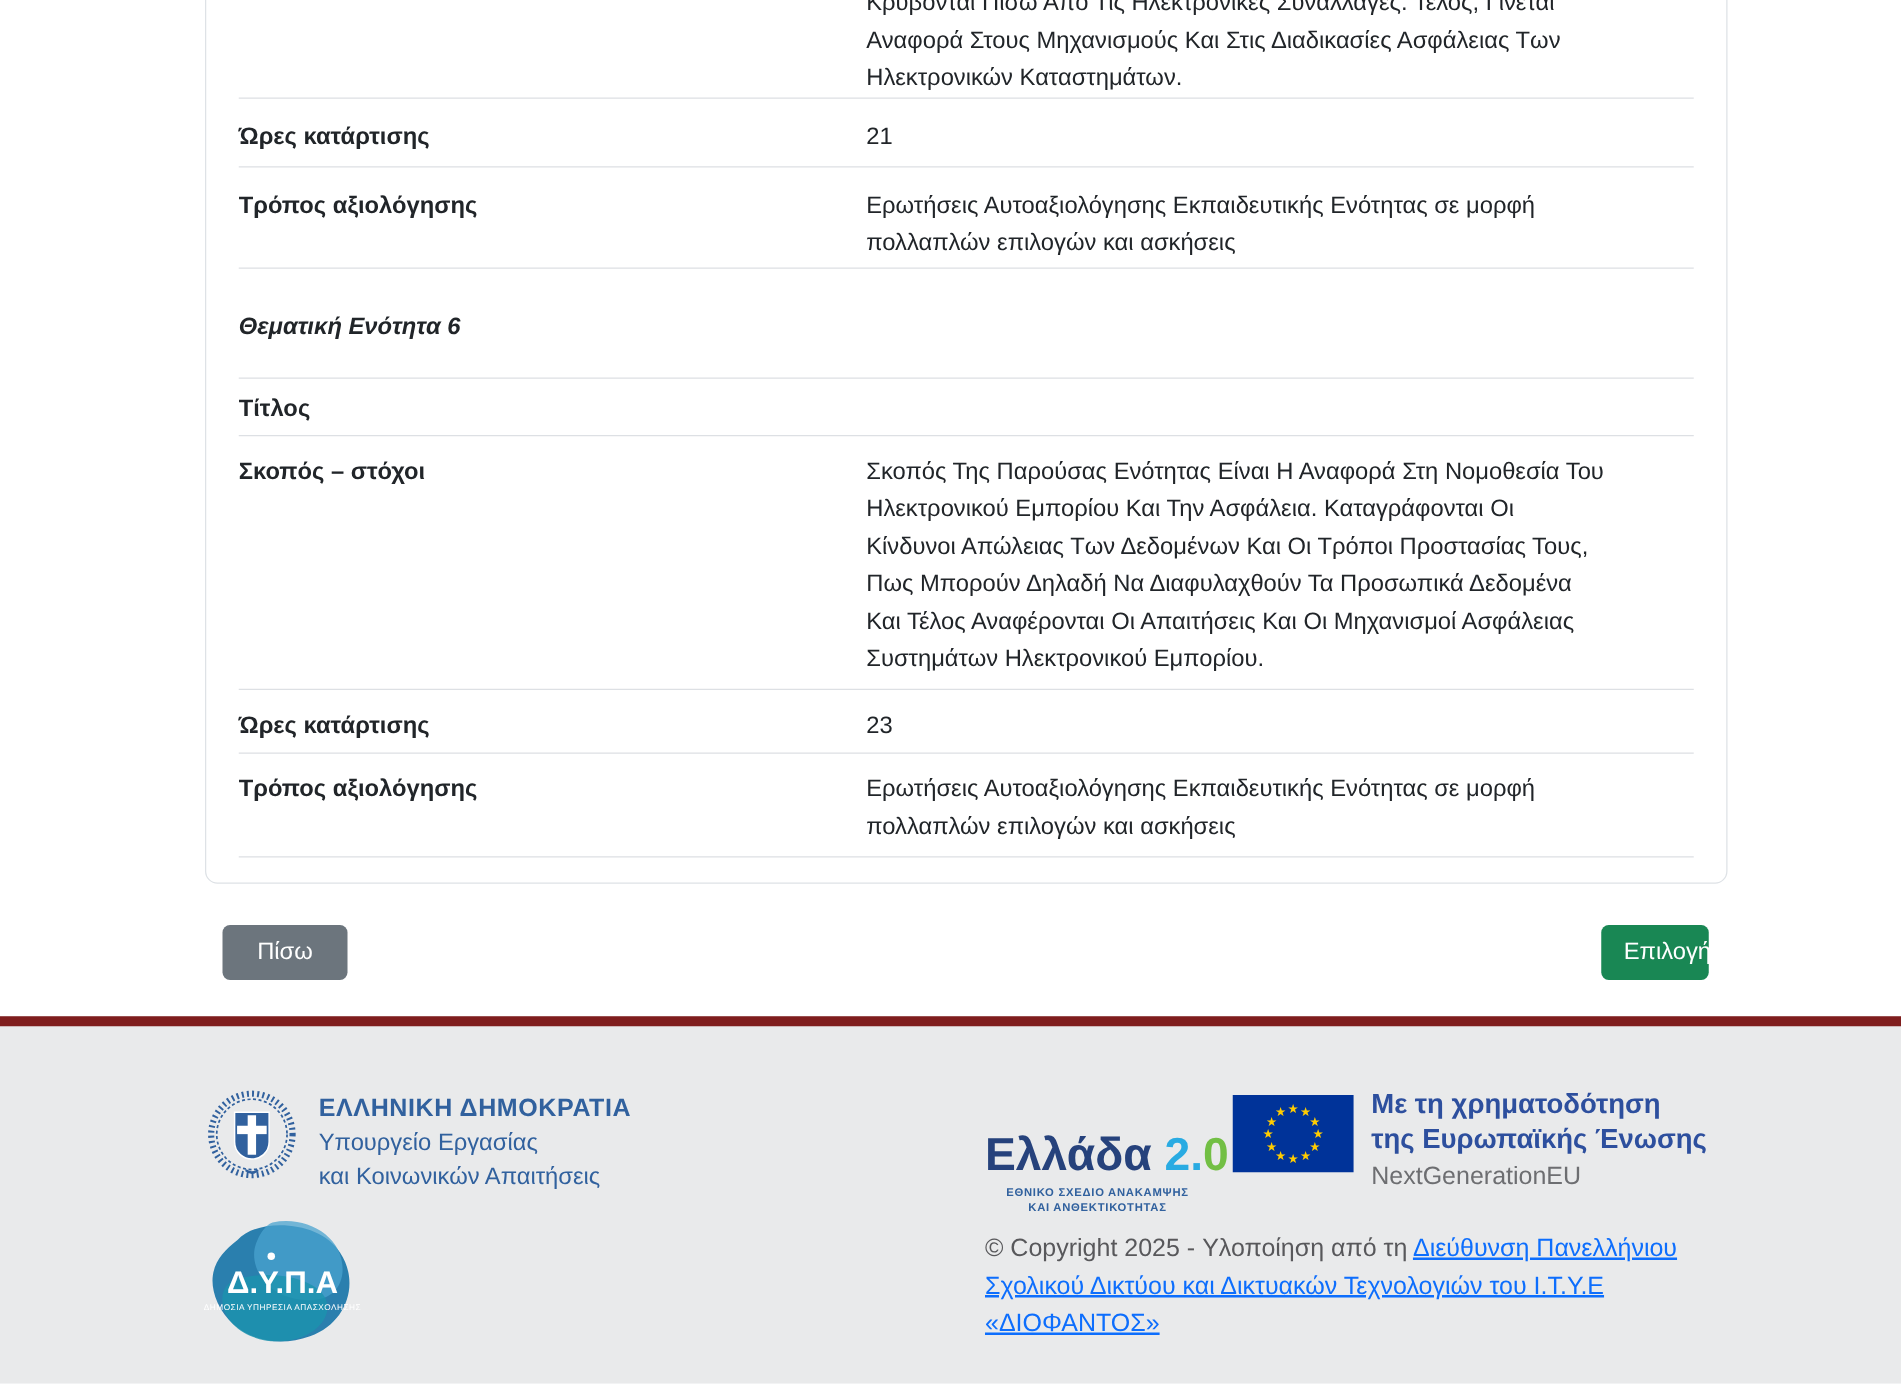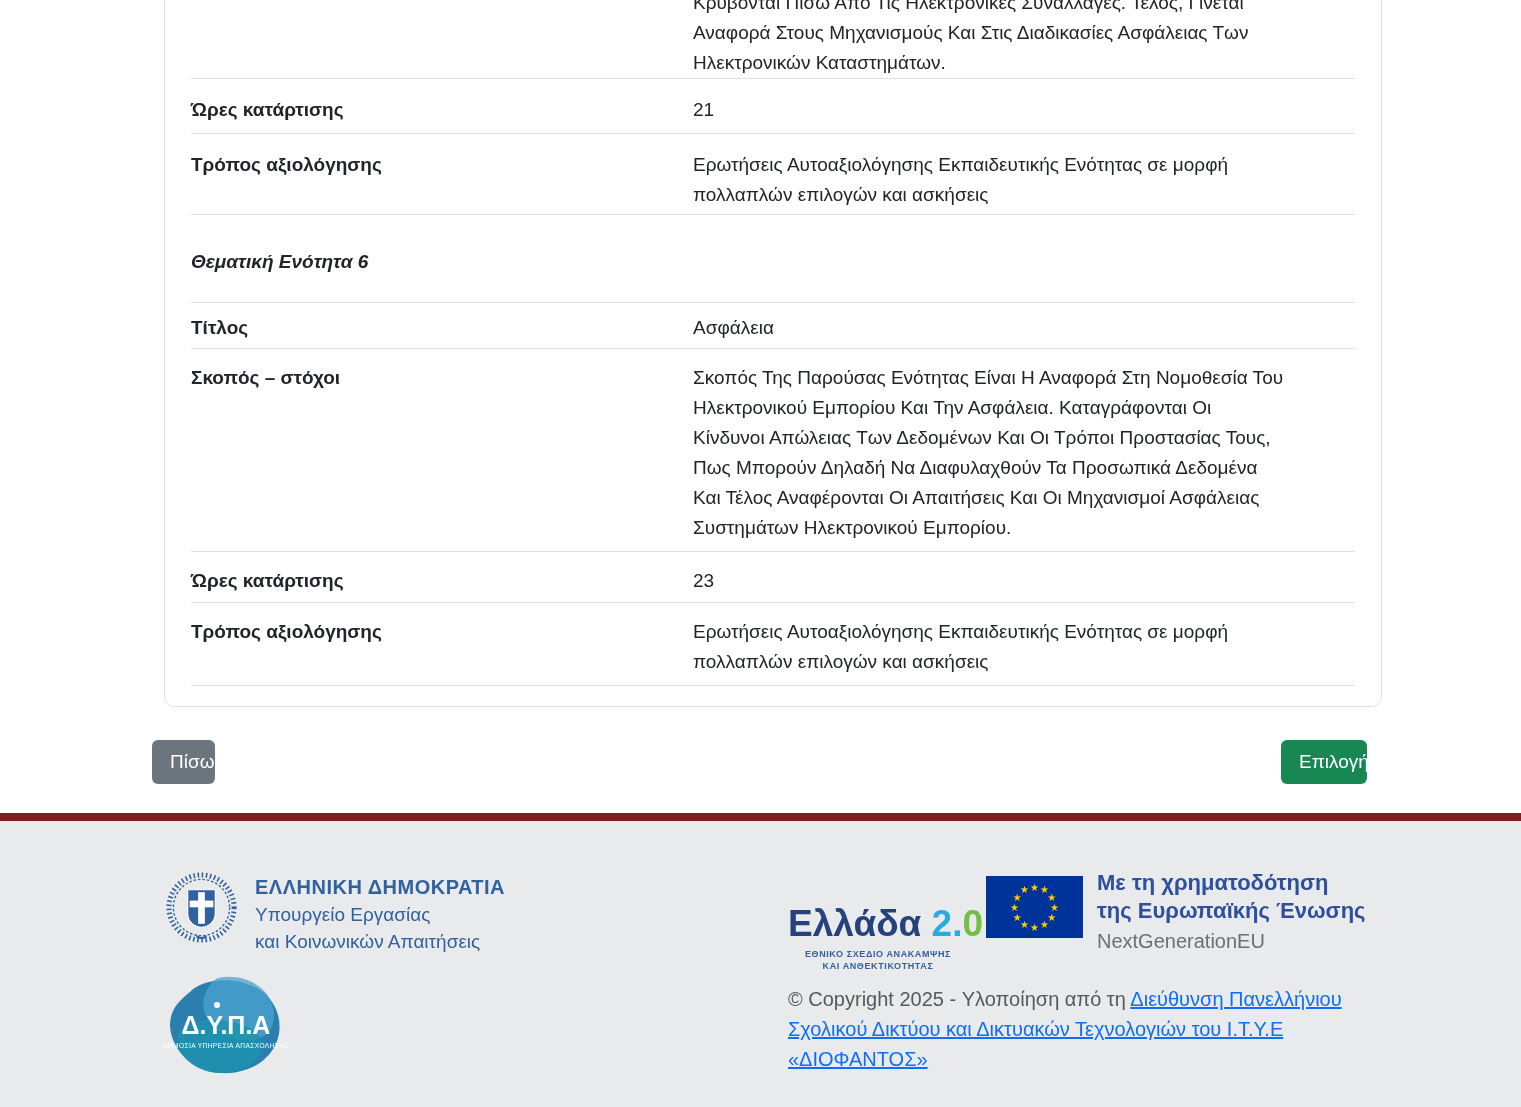--- a/index.html
+++ b/index.html
@@ -26,21 +26,21 @@
   .heading-block h3 { font-size:19px; line-height:30px; font-weight:bold; font-style:italic; }
   .r-title   { padding:10px 0 5px 0; }
   .r-scope   { padding:14px 0 8px 0; }
   .r-hours2  { padding:14px 0 6px 0; }
   .r-method2 { padding:14px 0 8px 0; }
   
   .btn {
     position:absolute; top:740px; height:44px; border:none; border-radius:6px;
     color:#fff; font-size:19px; font-family:inherit; cursor:pointer; padding:0 18px;
   }
-  .btn-back   { left:152px; width:63px;  background:#6c757d; }
+  .btn-back   { left:178px; width:100px;  background:#6c757d; }
   .btn-select { left:1281px; width:86px; background:#198754; }
   
   .footer {
     position:absolute; left:0; top:813px; width:1521px; height:294px;
     background:#e9eaeb; border-top:8px solid #7f1d1d;
   }
   .gov-block { position:absolute; left:164px; top:49px; display:flex; align-items:flex-start; }
   .gov-text { margin-left:16px; padding-top:4px; color:#31619e; }
   .gov-text .g1 { font-size:20px; font-weight:bold; line-height:27px; letter-spacing:.5px; }
   .gov-text .g2, .gov-text .g3 { font-size:19px; line-height:27px; }
@@ -83,21 +83,20 @@
     <div class="val">Ερωτήσεις Αυτοαξιολόγησης Εκπαιδευτικής Ενότητας σε μορφή
 πολλαπλών επιλογών και ασκήσεις</div>
   </div>
 
   <div class="heading-block">
     <h3>Θεματική Ενότητα 6</h3>
   </div>
 
   <div class="trow r-title">
     <div class="lbl">Τίτλος</div>
-    <div class="val">Ασφάλεια</div>
   </div>
 
   <div class="trow r-scope">
     <div class="lbl">Σκοπός – στόχοι</div>
     <div class="val">Σκοπός Της Παρούσας Ενότητας Είναι Η Αναφορά Στη Νομοθεσία Του
 Ηλεκτρονικού Εμπορίου Και Την Ασφάλεια. Καταγράφονται Οι
 Κίνδυνοι Απώλειας Των Δεδομένων Και Οι Τρόποι Προστασίας Τους,
 Πως Μπορούν Δηλαδή Να Διαφυλαχθούν Τα Προσωπικά Δεδομένα
 Και Τέλος Αναφέρονται Οι Απαιτήσεις Και Οι Μηχανισμοί Ασφάλειας
 Συστημάτων Ηλεκτρονικού Εμπορίου.</div>

